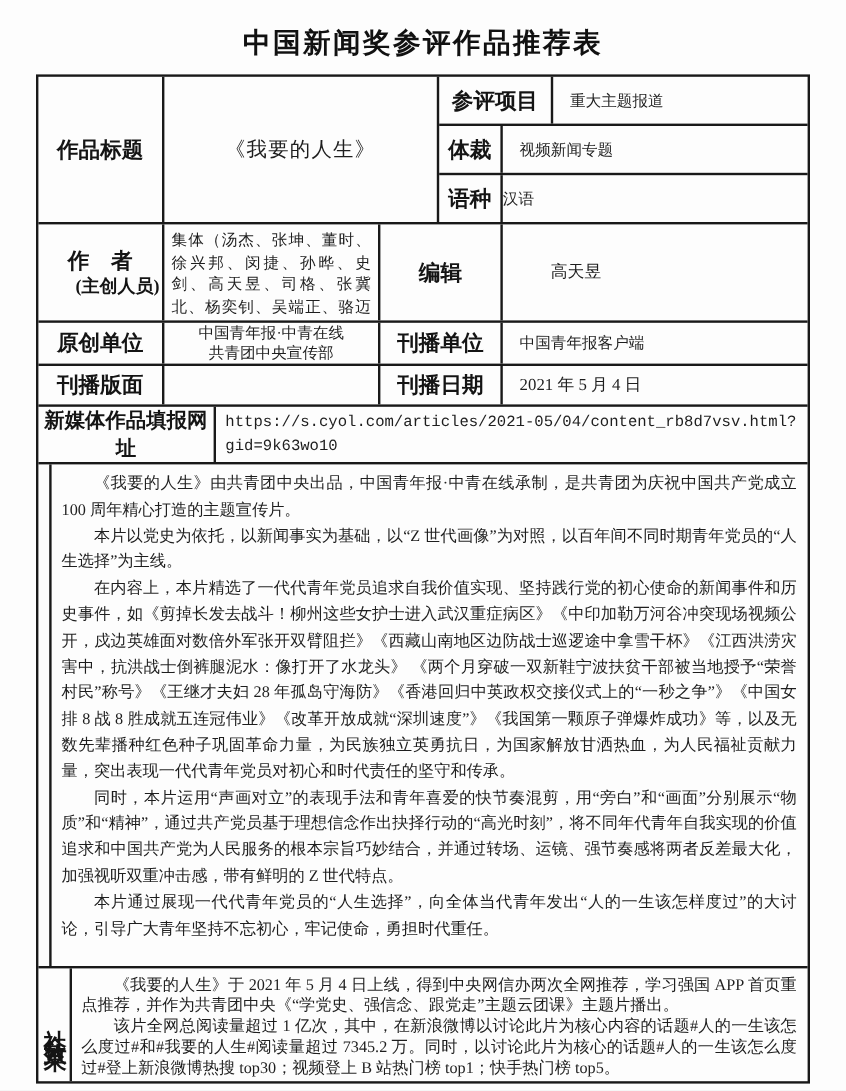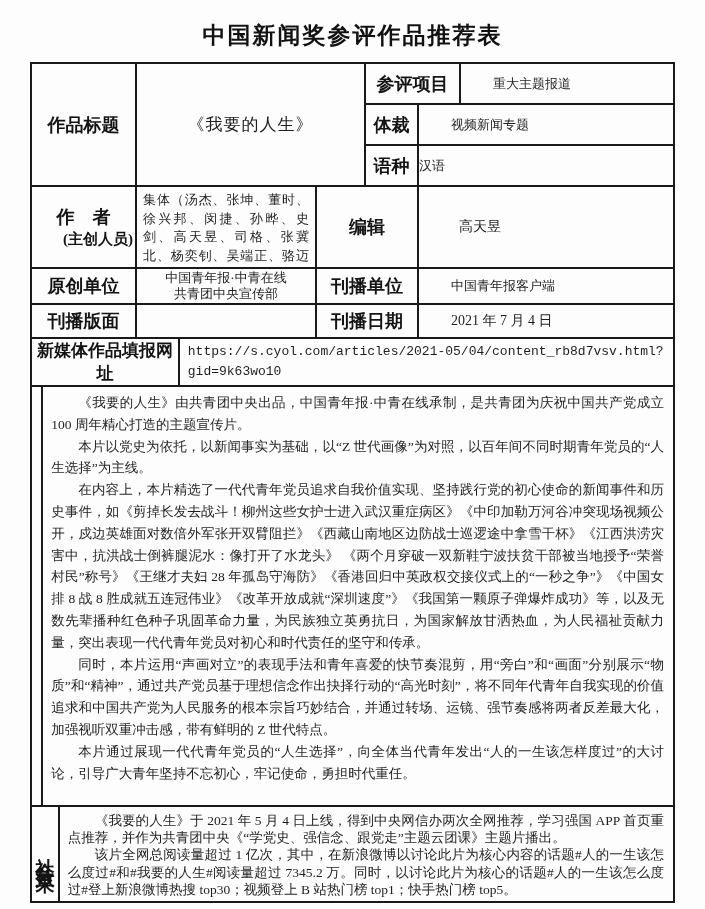--- a/index.html
+++ b/index.html
@@ -20,21 +20,21 @@
   .row { display:flex; border-bottom:2px solid #191919; box-sizing:border-box; }
   .row:last-child { border-bottom:none;border-radius:27px; }
   .cell {
     box-sizing:border-box; border-right:2px solid #191919;
     display:flex; align-items:center; justify-content:center;
     overflow:hidden;
   }
   .cell:last-child { border-right:none; }
   .lbl { font-weight:bold; font-size:18px; text-align:center; color:#141414; }
   .small { font-size:13px; }
-  .padL { justify-content:flex-start; padding-left:32px; }
+  .padL { justify-content:flex-start; padding-left:14px; }
   
   .w-a  { width:105px; }
   .w-b  { width:229px; }
   .w-c  { flex:1; display:flex; flex-direction:column; }
   .w-c1 { width:95px; }
   .w-c2 { width:53px; }
   .w-auth { width:180px; }
   .w-ed { width:102px; }
   .w-url-lbl { width:176px; }
   .w-vlab { width:72px; }
@@ -121,21 +121,21 @@
         <span>共青团中央宣传部</span>
       </div>
       <div class="cell lbl w-ed">刊播单位</div>
       <div class="cell small padL">中国青年报客户端</div>
     </div>
 
     <div class="row r4">
       <div class="cell lbl w-a">刊播版面</div>
       <div class="cell w-auth"></div>
       <div class="cell lbl w-ed">刊播日期</div>
-      <div class="cell date-val padL">2021 年 7 月 4 日</div>
+      <div class="cell date-val padL">2021 年 5 月 4 日</div>
     </div>
 
     <div class="row r5">
       <div class="cell lbl w-url-lbl url-label">新媒体作品填报网址</div>
       <div class="cell url-val">https://s.cyol.com/articles/2021-05/04/content_rb8d7vsv.html?gid=9k63wo10</div>
     </div>
 
     <div class="row r6">
       <div class="cell w-vlab">
         <div class="vtext">

